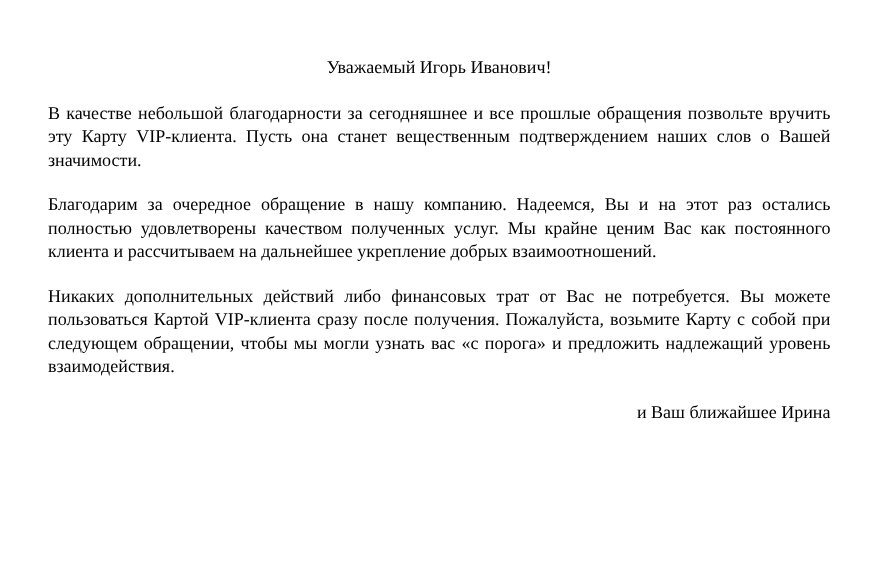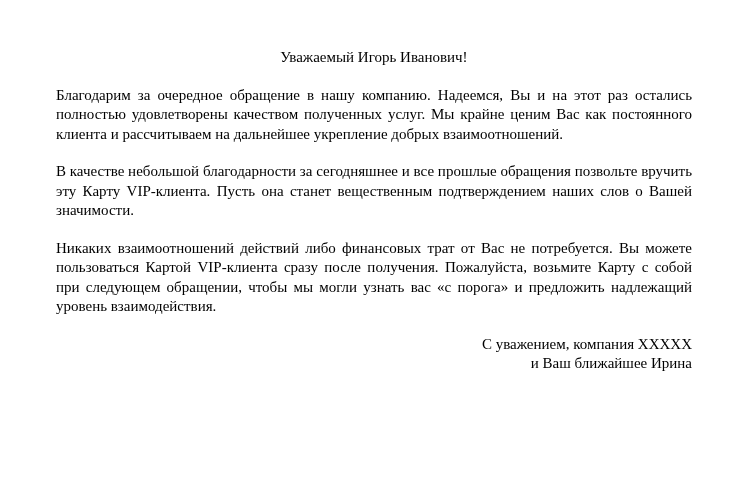--- a/index.html
+++ b/index.html
@@ -12,21 +12,21 @@
   }
 
   .page {
     width: 732px;
     height: 482px;
     background: #ffffff;
     color: #000000;
     font-family: "Liberation Serif", "DejaVu Serif", serif;
     font-size: 15px;
     line-height: 19.5px;
-    padding: 48px 40px 0 56px;
+    padding: 48px 40px 0 40px;
   }
 
   .salutation {
     text-align: center;
     font-weight: normal;
     font-size: 15px;
     line-height: 19.5px;
     margin-bottom: 18px;
   }
 
@@ -45,25 +45,24 @@
     line-height: 19.5px;
   }
 </style>
 </head>
 <body>
 
 <div class="page">
 
   <div class="salutation">Уважаемый Игорь Иванович!</div>
 
+  <p class="body-para">В качестве небольшой благодарности за сегодняшнее и все прошлые обращения позвольте вручить эту Карту VIP-клиента. Пусть она станет вещественным подтверждением наших слов о Вашей значимости.</p>
+
   <p class="body-para">Благодарим за очередное обращение в нашу компанию. Надеемся, Вы и на этот раз остались полностью удовлетворены качеством полученных услуг. Мы крайне ценим Вас как постоянного клиента и рассчитываем на дальнейшее укрепление добрых взаимоотношений.</p>
 
-  <p class="body-para">В качестве небольшой благодарности за сегодняшнее и все прошлые обращения позвольте вручить эту Карту VIP-клиента. Пусть она станет вещественным подтверждением наших слов о Вашей значимости.</p>
 
-
-  <p class="body-para">Никаких взаимоотношений действий либо финансовых трат от Вас не потребуется. Вы можете пользоваться Картой VIP-клиента сразу после получения. Пожалуйста, возьмите Карту с собой при следующем обращении, чтобы мы могли узнать вас «с порога» и предложить надлежащий уровень взаимодействия.</p>
+  <p class="body-para">Никаких дополнительных действий либо финансовых трат от Вас не потребуется. Вы можете пользоваться Картой VIP-клиента сразу после получения. Пожалуйста, возьмите Карту с собой при следующем обращении, чтобы мы могли узнать вас «с порога» и предложить надлежащий уровень взаимодействия.</p>
 
   <div class="signature-block">
-    <div class="signature-line">С уважением, компания XXXXX</div>
     <div class="signature-line">и Ваш ближайшее Ирина</div>
   </div>
 
 </div>
 
 </body></html>

